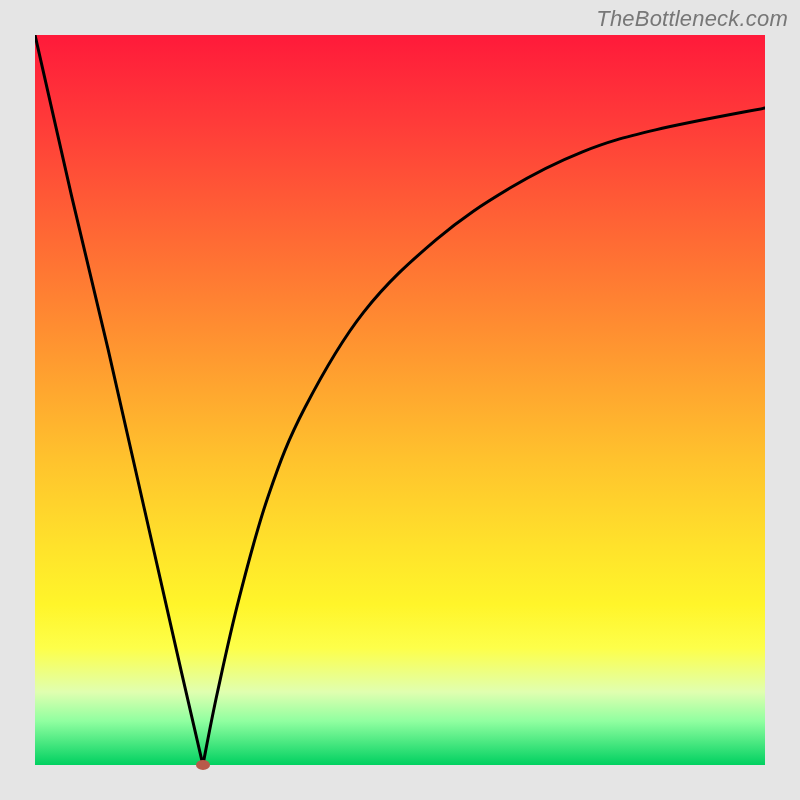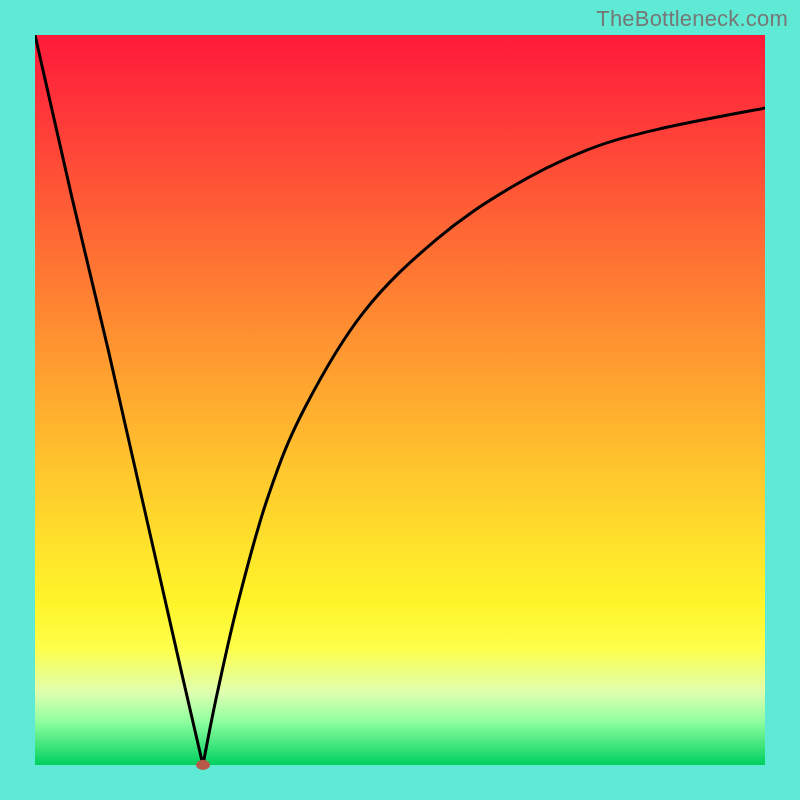--- a/index.html
+++ b/index.html
@@ -8,21 +8,22 @@
     width: 800px;
     height: 800px;
     overflow: hidden;
     background: #000;
     font-family: Arial, Helvetica, sans-serif;
   }
   .frame {
     position: relative;
     width: 800px;
     height: 800px;
-    background: #5eead4;
+    background: #e5e5e5;
+    font-style: italic;
   }
   .plot {
     position: absolute;
     left: 35px;
     top: 35px;
     width: 730px;
     height: 730px;
     background: linear-gradient(to bottom,
       #ff1a3a 0%,
       #ff3b39 12%,

